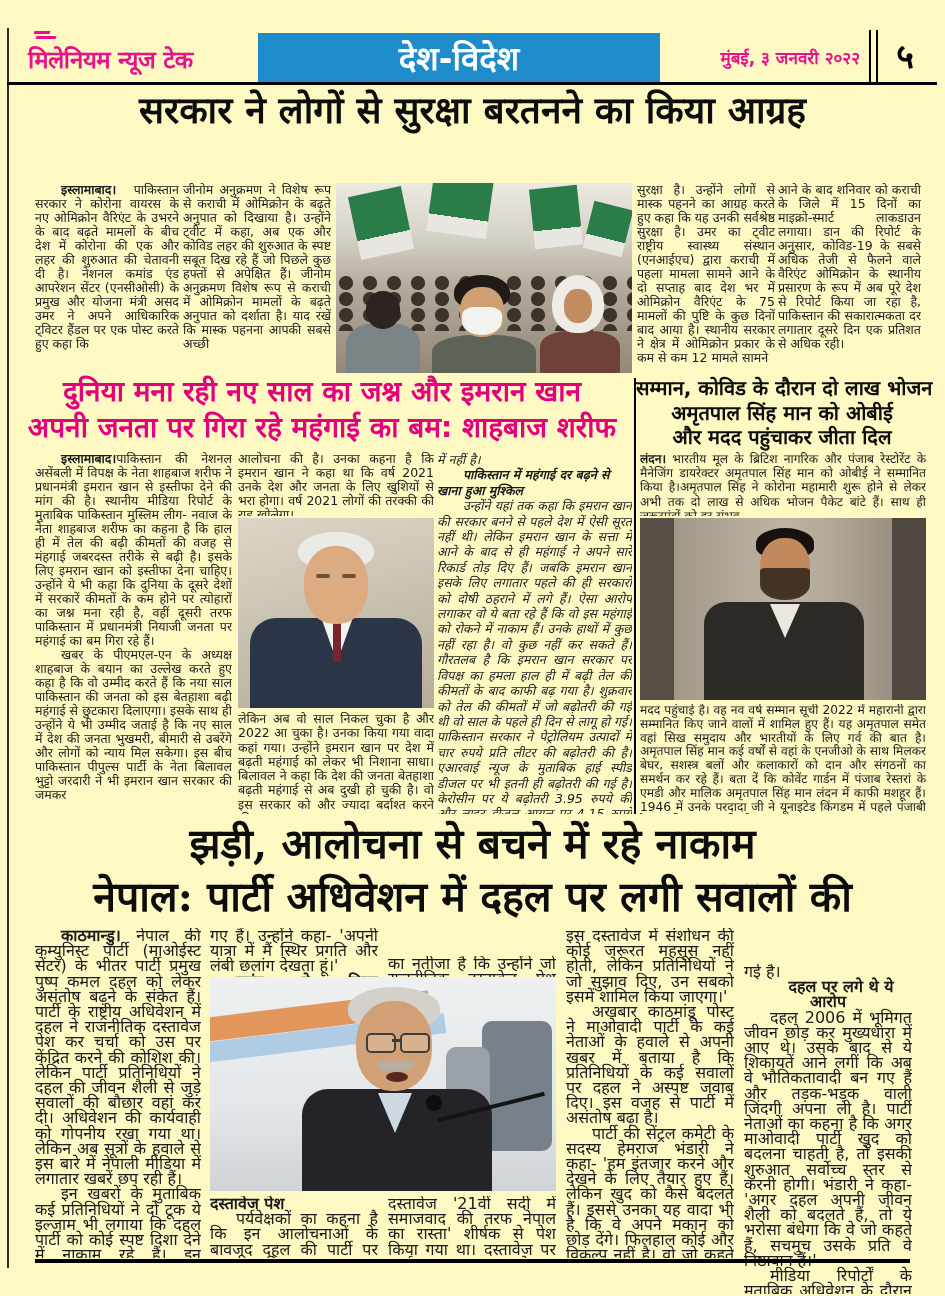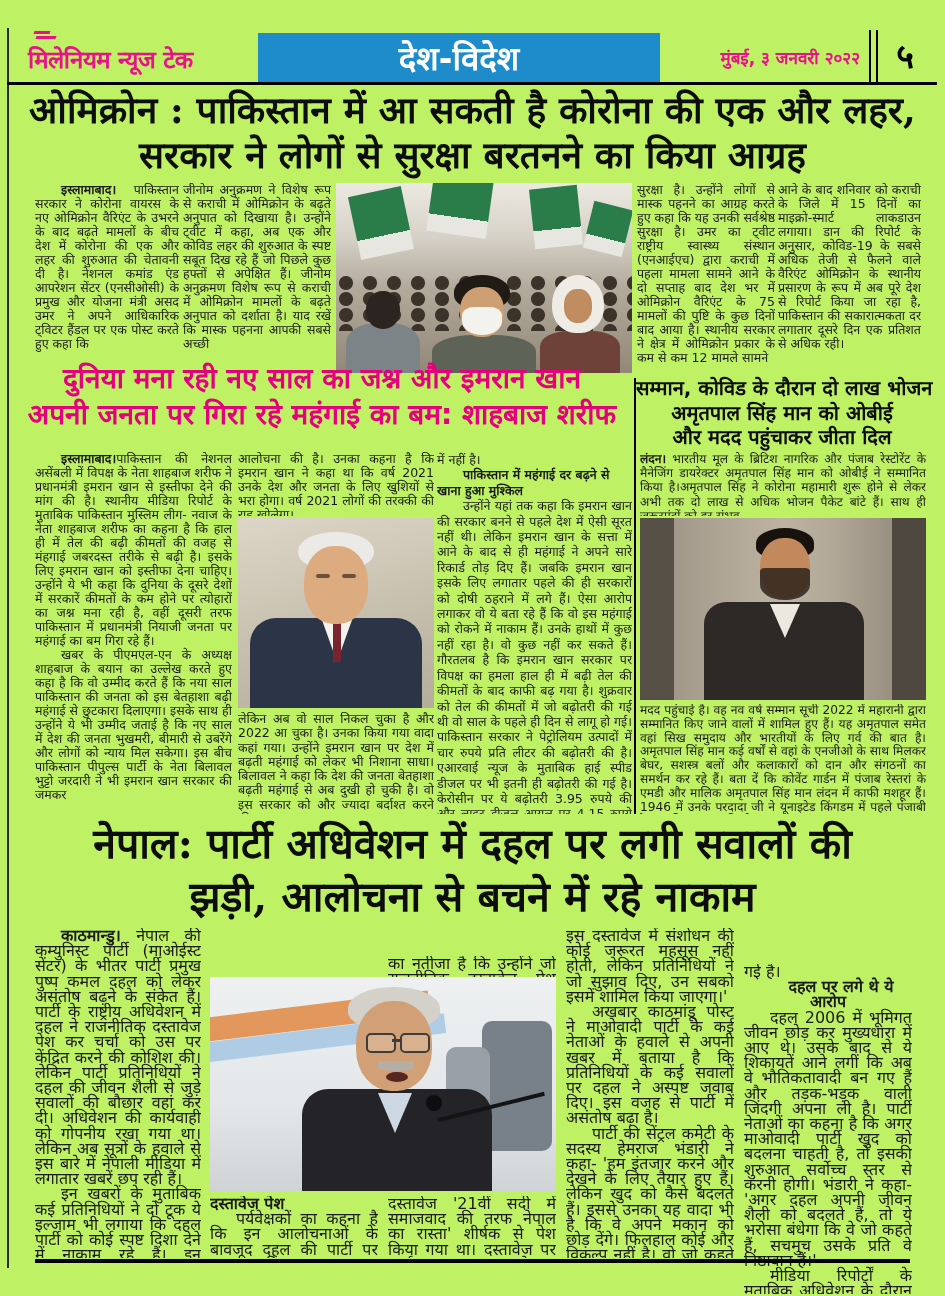--- a/index.html
+++ b/index.html
@@ -1,16 +1,16 @@
 <!DOCTYPE html>
 <html><head>
 <meta charset="utf-8">
 <style>
   html,body{margin:0;padding:0;background:#e9e9e9;}
-  .page{position:relative;width:945px;height:1296px;margin:0 auto;background:#bef264;
+  .page{position:relative;width:945px;height:1296px;margin:0 auto;background:#fef9c3;
         font-family:"DejaVu Sans",sans-serif;color:#141414;overflow:hidden;}
   .abs{position:absolute;}
 
   
   .leftrule{left:7px;top:28px;width:2px;height:1240px;background:#2a2a2a;}
   .hrule{left:7px;top:82px;width:930px;height:3px;background:#000;}
   .vrule{left:634px;top:378px;width:2px;height:436px;background:#000;}
   .bottomrule{left:35px;top:1259px;width:875px;height:4px;background:#000;}
 
   
@@ -25,21 +25,21 @@
   .hdate{left:660px;top:33px;width:200px;height:49px;display:flex;align-items:center;
          justify-content:flex-end;color:#e8128b;font-weight:bold;font-size:17px;white-space:nowrap;}
   .vbars{left:869px;top:30px;width:5px;height:52px;border-left:2px solid #000;border-right:2px solid #000;}
   .pageno{left:878px;top:28px;width:54px;height:54px;display:flex;align-items:center;
           justify-content:center;font-size:34px;font-weight:bold;color:#000;}
 
   
   .hl{position:absolute;text-align:center;font-weight:bold;color:#0d0d0d;}
   .hl div{white-space:nowrap;}
   .a1h{left:15px;top:88px;width:915px;font-size:37px;line-height:45px;font-family:"DejaVu Serif","DejaVu Sans",serif;}
-  .a2h{left:12px;top:361px;width:620px;font-size:28px;line-height:36px;color:#e5007d;}
+  .a2h{left:12px;top:374px;width:620px;font-size:28px;line-height:36px;color:#e5007d;}
   .obeh{left:636px;top:376px;width:292px;font-size:20px;line-height:24.5px;}
   .a3h{left:10px;top:818px;width:925px;font-size:41px;line-height:53px;font-family:"DejaVu Serif","DejaVu Sans",serif;}
 
   
   .col{position:absolute;text-align:justify;font-size:12.5px;line-height:14px;color:#1a1a1a;overflow:hidden;}
   .col p{margin:0;text-indent:26px;}
   .col p.ni{text-indent:0;}
   .dl{font-weight:bold;}
   .sub{font-weight:bold;}
   .subc{font-weight:bold;text-align:center;text-indent:0;}
@@ -47,21 +47,21 @@
   .subl{font-weight:bold;text-align:left;}
 
   .a1c1{left:35px;top:183px;width:144px;height:192px;}
   .a1c2{left:183px;top:183px;width:148px;height:192px;}
   .a1c3{left:637px;top:183px;width:138px;height:192px;}
   .a1c4{left:778px;top:183px;width:143px;height:192px;}
 
   .a2c1{left:35px;top:452px;width:197px;height:362px;}
   .a2c2t{left:238px;top:452px;width:196px;height:64px;}
   .a2c2b{left:238px;top:712px;width:196px;height:102px;line-height:14.3px;}
-  .a2c3{left:437px;top:452px;width:195px;height:362px;line-height:15.4px;}
+  .a2c3{left:437px;top:452px;width:195px;height:362px;line-height:15.4px;font-style:italic;}
 
   .obep1{left:640px;top:452px;width:286px;height:64px;line-height:14.2px;font-size:12.2px;}
   .obep2{left:640px;top:704px;width:286px;height:110px;line-height:13.8px;font-size:12.2px;}
 
   .a3col{font-size:16px;line-height:15.2px;}
   .a3c1{left:35px;top:928px;width:166px;height:330px;}
   .a3c2t{left:210px;top:928px;width:168px;height:50px;}
   .a3c2b{left:210px;top:1196px;width:168px;height:62px;}
   .a3c3t{left:388px;top:956px;width:168px;height:50px;}
   .a3c3b{left:388px;top:1196px;width:168px;height:62px;}
@@ -142,21 +142,20 @@
     </div>
   <div class="abs masthead">मिलेनियम न्यूज टेक</div>
   <div class="abs secbox">
     <span>देश-विदेश</span>
   </div>
   <div class="abs hdate">मुंबई, ३ जनवरी २०२२</div>
   <div class="abs vbars"></div>
   <div class="abs pageno">५</div>
 
   <div class="hl a1h">
-    <div>ओमिक्रोन : पाकिस्तान में आ सकती है कोरोना की एक और लहर,</div>
     <div>सरकार ने लोगों से सुरक्षा बरतनने का किया आग्रह</div>
   </div>
   <div class="col a1c1">
     <p><b class="dl">इस्लामाबाद।</b> <span>पाकिस्तान सरकार ने कोरोना वायरस के नए ओमिक्रोन वैरिएंट के उभरने के बाद बढ़ते मामलों के बीच देश में कोरोना की एक और लहर की शुरुआत की चेतावनी दी है। नेशनल कमांड एंड आपरेशन सेंटर (एनसीओसी) के प्रमुख और योजना मंत्री असद उमर ने अपने आधिकारिक ट्विटर हैंडल पर एक पोस्ट करते हुए कहा कि</span></p>
   </div>
   <div class="col a1c2">
     <p class="ni">जीनोम अनुक्रमण ने विशेष रूप से कराची में ओमिक्रोन के बढ़ते अनुपात को दिखाया है। उन्होंने ट्वीट में कहा, अब एक और कोविड लहर की शुरुआत के स्पष्ट सबूत दिख रहे हैं जो पिछले कुछ हफ्तों से अपेक्षित हैं। जीनोम अनुक्रमण विशेष रूप से कराची में ओमिक्रोन मामलों के बढ़ते अनुपात को दर्शाता है। याद रखें कि मास्क पहनना आपकी सबसे अच्छी</p>
   </div>
   <div class="photo photo1">
     <div class="p1flag p1f1"></div>
@@ -224,26 +223,30 @@
     <div class="p3shirt"></div>
     <div class="p3hair"></div>
     <div class="p3face"></div>
     <div class="p3beard"></div>
   </div>
   <div class="col obep2">
     <p class="ni">मदद पहुंचाई है। वह नव वर्ष सम्मान सूची 2022 में महारानी द्वारा सम्मानित किए जाने वालों में शामिल हुए हैं। यह अमृतपाल समेत वहां सिख समुदाय और भारतीयों के लिए गर्व की बात है। अमृतपाल सिंह मान कई वर्षों से वहां के एनजीओ के साथ मिलकर बेघर, सशस्त्र बलों और कलाकारों को दान और संगठनों का समर्थन कर रहे हैं। बता दें कि कोवेंट गार्डन में पंजाब रेस्तरां के एमडी और मालिक अमृतपाल सिंह मान लंदन में काफी मशहूर हैं। 1946 में उनके परदादा जी ने यूनाइटेड किंगडम में पहले पंजाबी रेस्तरां की शुरुआत की थी।</p>
   </div>
 
   <div class="hl a3h">
+    <div>झड़ी, आलोचना से बचने में रहे नाकाम</div>
     <div>नेपाल: पार्टी अधिवेशन में दहल पर लगी सवालों की</div>
-    <div>झड़ी, आलोचना से बचने में रहे नाकाम</div>
   </div>
   <div class="col a3col a3c1">
     <p><b class="dl">काठमान्डु।</b> <span>नेपाल की कम्युनिस्ट पार्टी (माओईस्ट सेंटर) के भीतर पार्टी प्रमुख पुष्प कमल दहल को लेकर असंतोष बढ़ने के संकेत हैं। पार्टी के राष्ट्रीय अधिवेशन में दहल ने राजनीतिक दस्तावेज पेश कर चर्चा को उस पर केंद्रित करने की कोशिश की। लेकिन पार्टी प्रतिनिधियों ने दहल की जीवन शैली से जुड़े सवालों की बौछार वहां कर दी। अधिवेशन की कार्यवाही को गोपनीय रखा गया था। लेकिन अब सूत्रों के हवाले से इस बारे में नेपाली मीडिया में लगातार खबरें छप रही हैं।</span></p>
     <p>इन खबरों के मुताबिक कई प्रतिनिधियों ने दो टूक ये इल्जाम भी लगाया कि दहल पार्टी को कोई स्पष्ट दिशा देने में नाकाम रहे हैं। इन आलोचनाओं के बीच एक मौके पर दहल ने कहा- 'पार्टी को क्रांतिकारी शक्ति बनाने के लिए मैं कोई त्याग करने को तैयार हूं।' उन्होंने इस आरोप का खंडन किया कि अब वे क्रांतिकारी नहीं रहे, बल्कि सुधारवादी बन</p>
+  </div>
+  <div class="col a3col a3c2t">
+    <p class="ni">गए हैं। उन्होंने कहा- 'अपनी यात्रा में मैं स्थिर प्रगति और लंबी छलांग देखता हूं।'</p>
+    <p class="subj">प्रचंड ने किया राजनीतिक</p>
   </div>
   <div class="col a3col a3c3t">
     <p class="ni">का नतीजा है कि उन्होंने जो राजनीतिक दस्तावेज पेश किया, उसे बिना ज्यादा संशोधन के पारित कर दिया गया। ये</p>
   </div>
   <div class="photo photo4">
     <div class="p4orange"></div>
     <div class="p4blue"></div>
     <div class="p4chair"></div>
     <div class="p4chair2"></div>
     <div class="p4body"></div>

